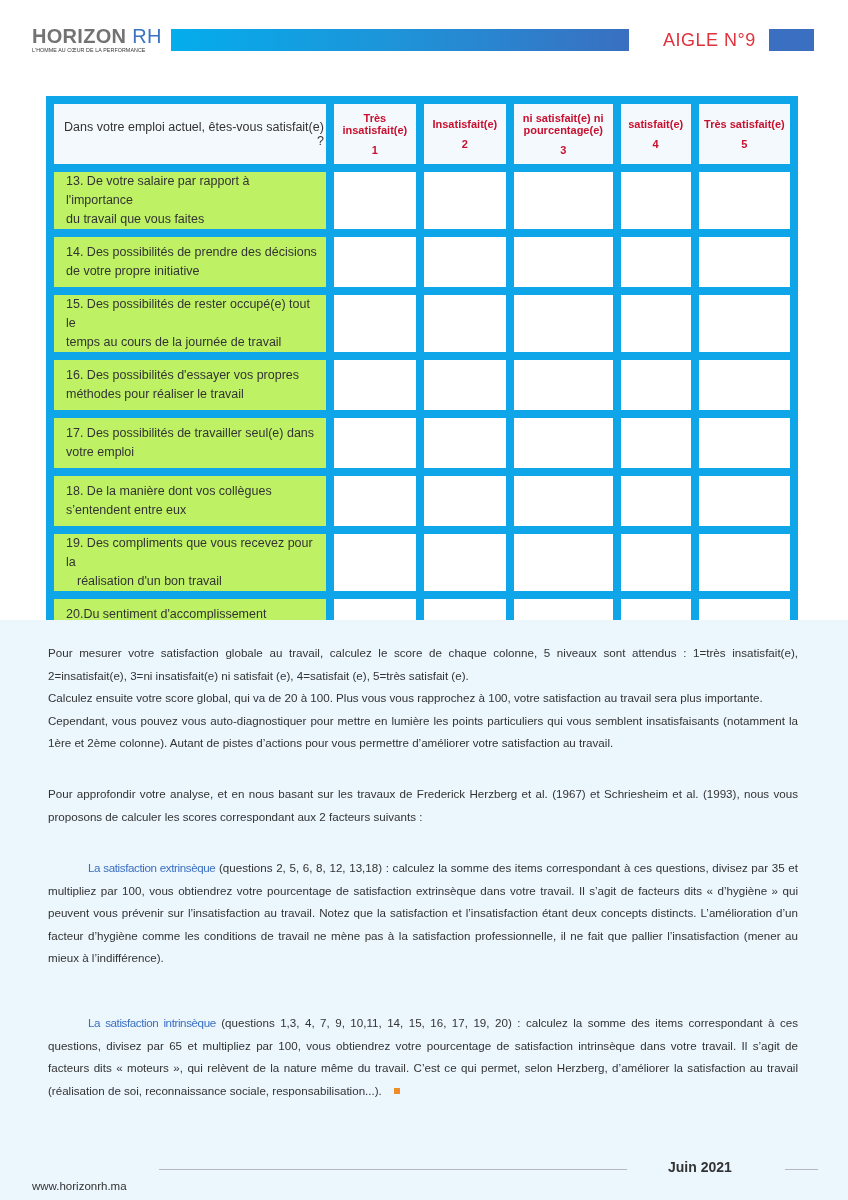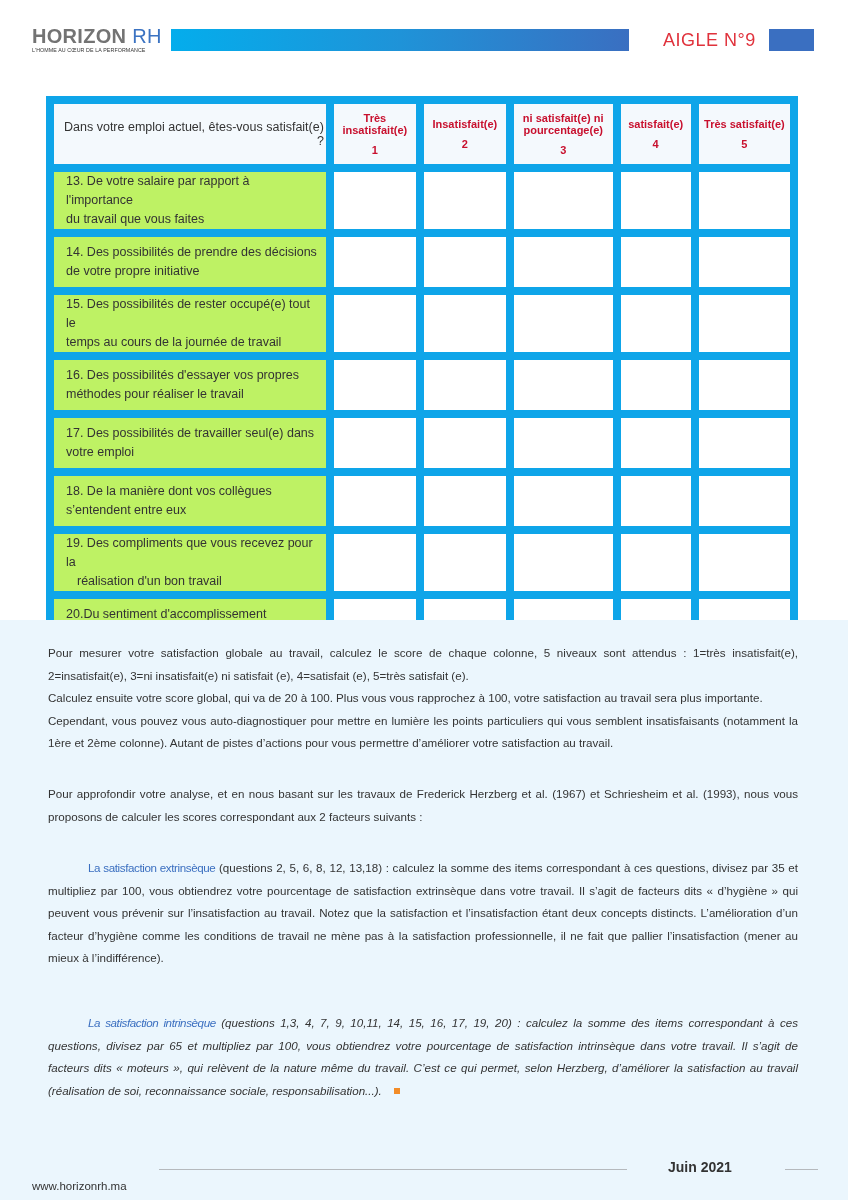--- a/index.html
+++ b/index.html
@@ -21,21 +21,21 @@
   table.survey th .num { display: block; margin-top: 8px; }
   table.survey td { height: 48px; background: #ffffff; }
   table.survey td.q { background: #bef264; color: #333; font-size: 12.5px; padding: 0 8px 0 12px; line-height: 19px; font-family: "Liberation Sans", sans-serif; }
   td.q .indent { padding-left: 11px; }
 
   .bottom { position: absolute; left: 0; top: 620px; width: 848px; height: 580px; background: #ebf6fd; }
   .text { position: absolute; left: 48px; width: 750px; color: #333; font-family: "Liberation Sans", sans-serif; font-size: 11.6px; line-height: 22.5px; text-align: justify; }
   .t1 { top: 642px; }
   .t2 { top: 783px; }
   .t3 { top: 857px; }
-  .t4 { top: 1012px; font-style: italic; }
+  .t4 { top: 1012px; }
   .lead { color: #3b6fc0; margin-left: 40px; letter-spacing: -0.4px; }
   .endmark { display: inline-block; width: 6px; height: 6px; background: #f28c28; margin-left: 12px; vertical-align: middle; }
 
   .footer { position: absolute; left: 0; top: 1150px; width: 848px; height: 40px; }
   .url { position: absolute; left: 32px; top: 10px; font-size: 11.5px; color: #333; font-family: "Liberation Sans", sans-serif; margin-top: 20px; }
   .fline1 { position: absolute; left: 159px; top: 19px; width: 468px; height: 1px; background: #b5b9bd; }
   .date { position: absolute; left: 647px; top: 9px; font-size: 14px; font-weight: bold; color: #333; font-family: "Liberation Sans", sans-serif; margin-left: 21px; }
   .pagenum { position: absolute; left: 737px; top: 4px; width: 32px; height: 32px; border-radius: 50%; background: #3a6fc1; color: #fff; font-weight: bold; font-size: 16px; line-height: 32px; text-align: center; font-family: "Liberation Sans", sans-serif; margin-top: 48px; }
   .fline2 { position: absolute; left: 785px; top: 19px; width: 33px; height: 1px; background: #b5b9bd; }
 </style>

